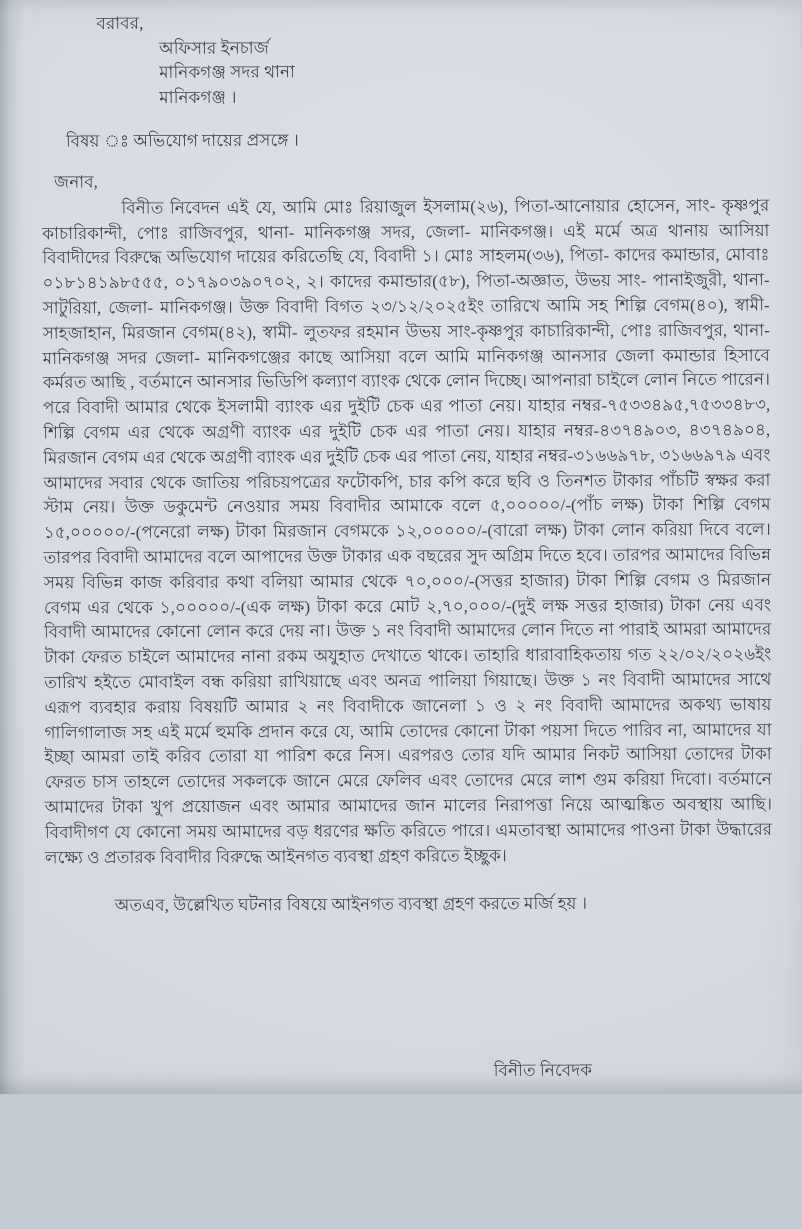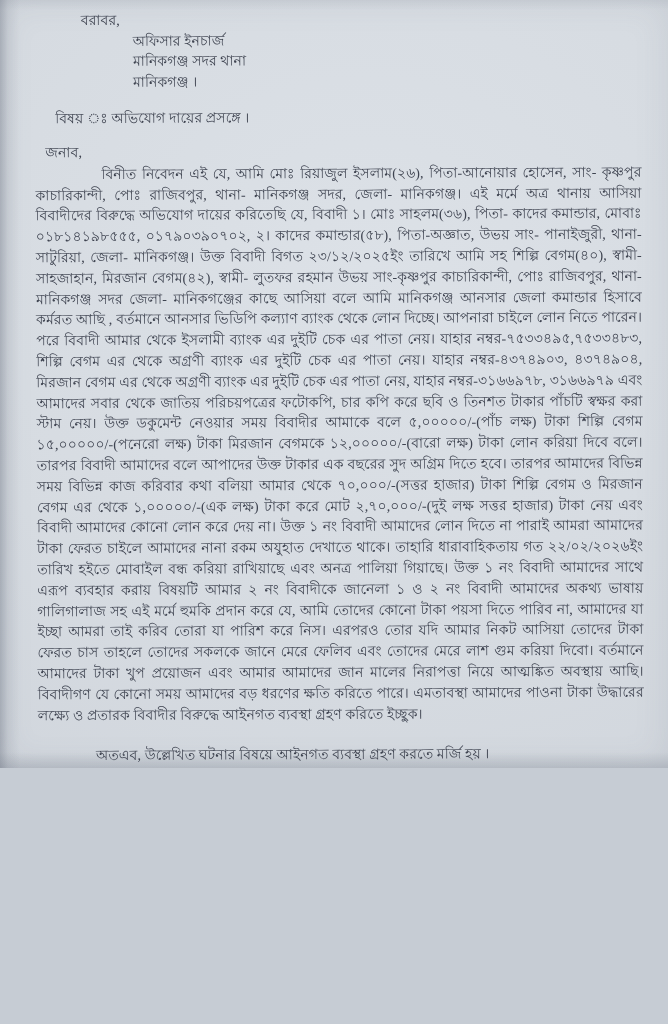--- a/index.html
+++ b/index.html
@@ -4,21 +4,21 @@
 <style>
   html, body {
     margin: 0;
     padding: 0;
     background: #c6ccd4;
     font-family: "Liberation Serif", serif;
   }
   .page {
     position: relative;
     width: 668px;
-    height: 768px;
+    height: 912px;
     margin: 0 auto;
     overflow: hidden;
     color: #3e4350;
     background:
       linear-gradient(90deg, rgba(88,96,112,0.32) 0px, rgba(88,96,112,0.10) 8px, rgba(88,96,112,0) 20px),
       linear-gradient(0deg, rgba(88,96,112,0.20) 0px, rgba(88,96,112,0) 16px),
       linear-gradient(180deg, rgba(110,118,132,0.10) 0px, rgba(110,118,132,0) 10px),
       radial-gradient(120% 90% at 55% 35%, #dce1e7 0%, #d6dbe1 55%, #cfd4db 100%);
     box-shadow: inset 0 0 34px rgba(105,113,128,0.14);
   }

